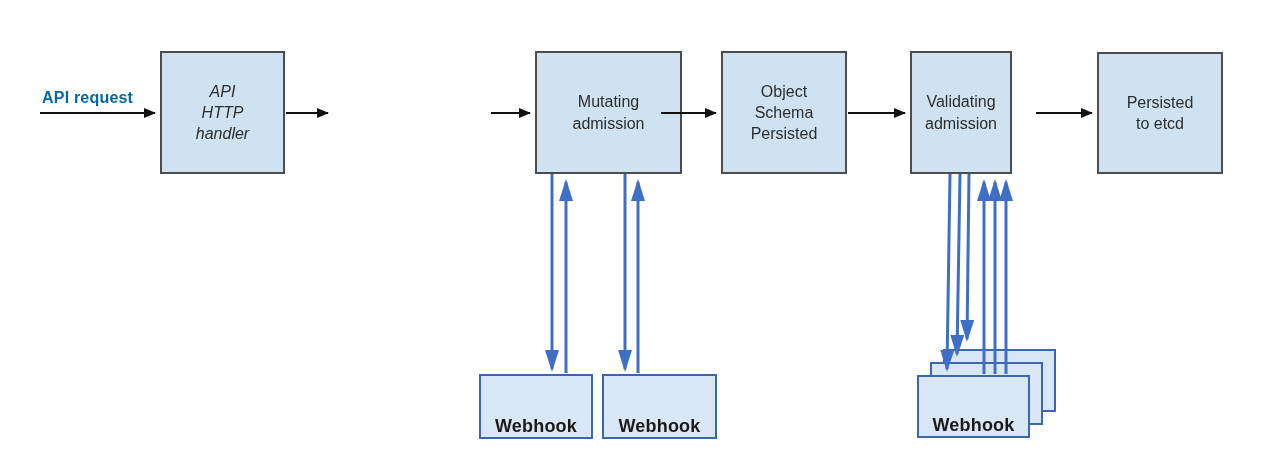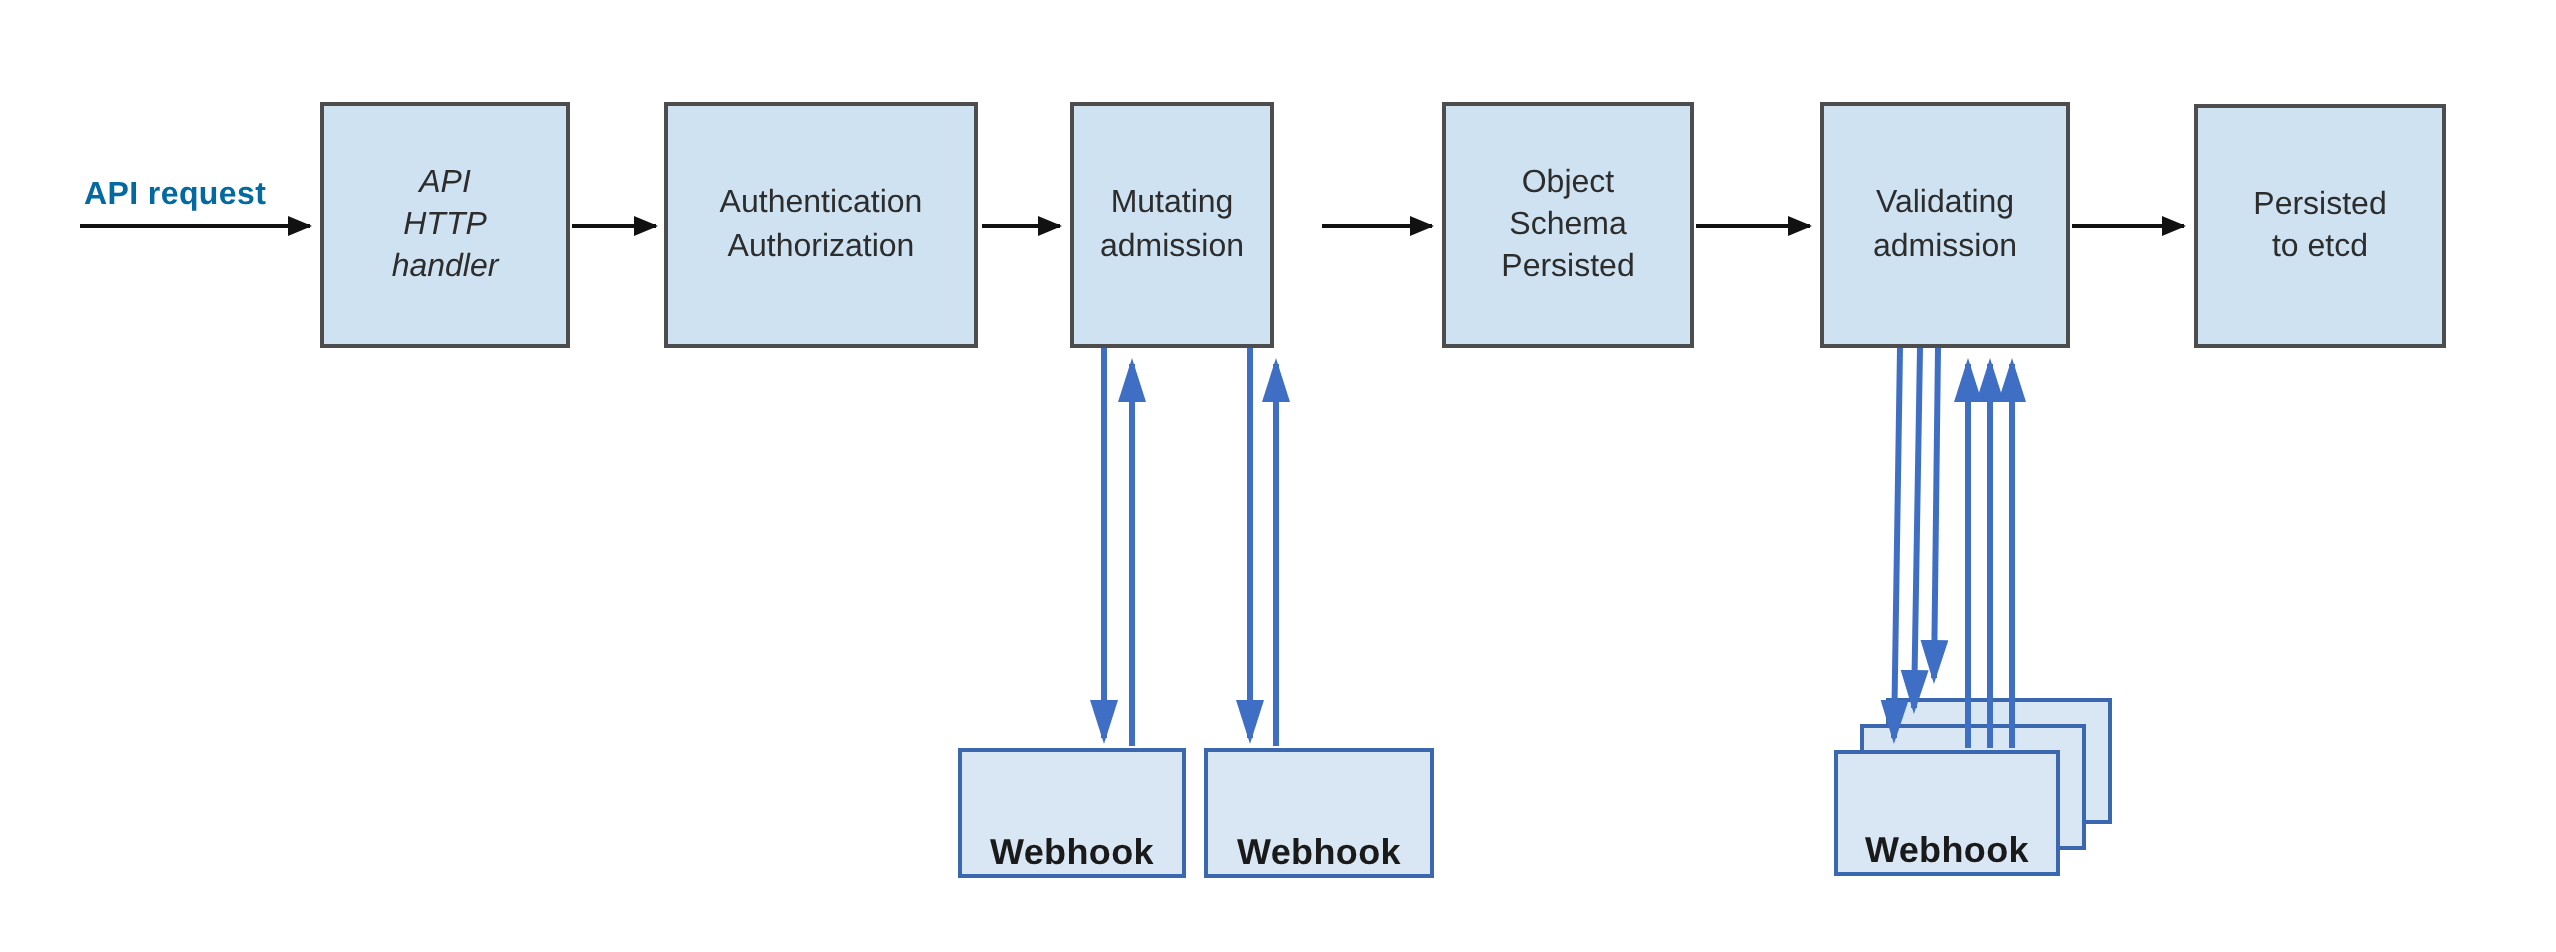--- a/index.html
+++ b/index.html
@@ -46,23 +46,23 @@
   }
   .webhook .lbl {
     font-size: 18px;
     font-weight: bold;
     color: #1a1a1a;
     letter-spacing: 0.2px;
   }
   
   #n0 { left: 160px;  top: 51px; width: 125px; height: 123px; font-style: italic; }
   #n1 { left: 332px;  top: 51px; width: 157px; height: 123px; }
-  #n2 { left: 535px;  top: 51px; width: 102px; height: 123px; }
+  #n2 { left: 535px;  top: 51px; width: 147px; height: 123px; }
   #n3 { left: 721px;  top: 51px; width: 126px; height: 123px; }
-  #n4 { left: 910px;  top: 51px; width: 125px; height: 123px; }
+  #n4 { left: 910px;  top: 51px; width: 102px; height: 123px; }
   #n5 { left: 1097px; top: 52px; width: 126px; height: 122px; }
   
   #w0 { left: 479px; top: 374px; width: 114px; height: 65px; }
   #w1 { left: 602px; top: 374px; width: 115px; height: 65px; }
   #s2 { left: 943px; top: 349px; width: 113px; height: 63px; }
   #s1 { left: 930px; top: 362px; width: 113px; height: 63px; }
   #s0 { left: 917px; top: 375px; width: 113px; height: 63px; }
   .entry-label {
     position: absolute;
     left: 42px;
@@ -88,24 +88,20 @@
 <body>
 
 <div class="stage">
 
   <div class="entry-label">API request</div>
 
   <div class="node" id="n0">
     <span class="lbl">API
 HTTP
 handler</span>
-  </div>
-  <div class="node" id="n1">
-    <span class="lbl">Authentication
-Authorization</span>
   </div>
   <div class="node" id="n2">
     <span class="lbl">Mutating
 admission</span>
   </div>
   <div class="node" id="n3">
     <span class="lbl">Object
 Schema
 Persisted</span>
   </div>

